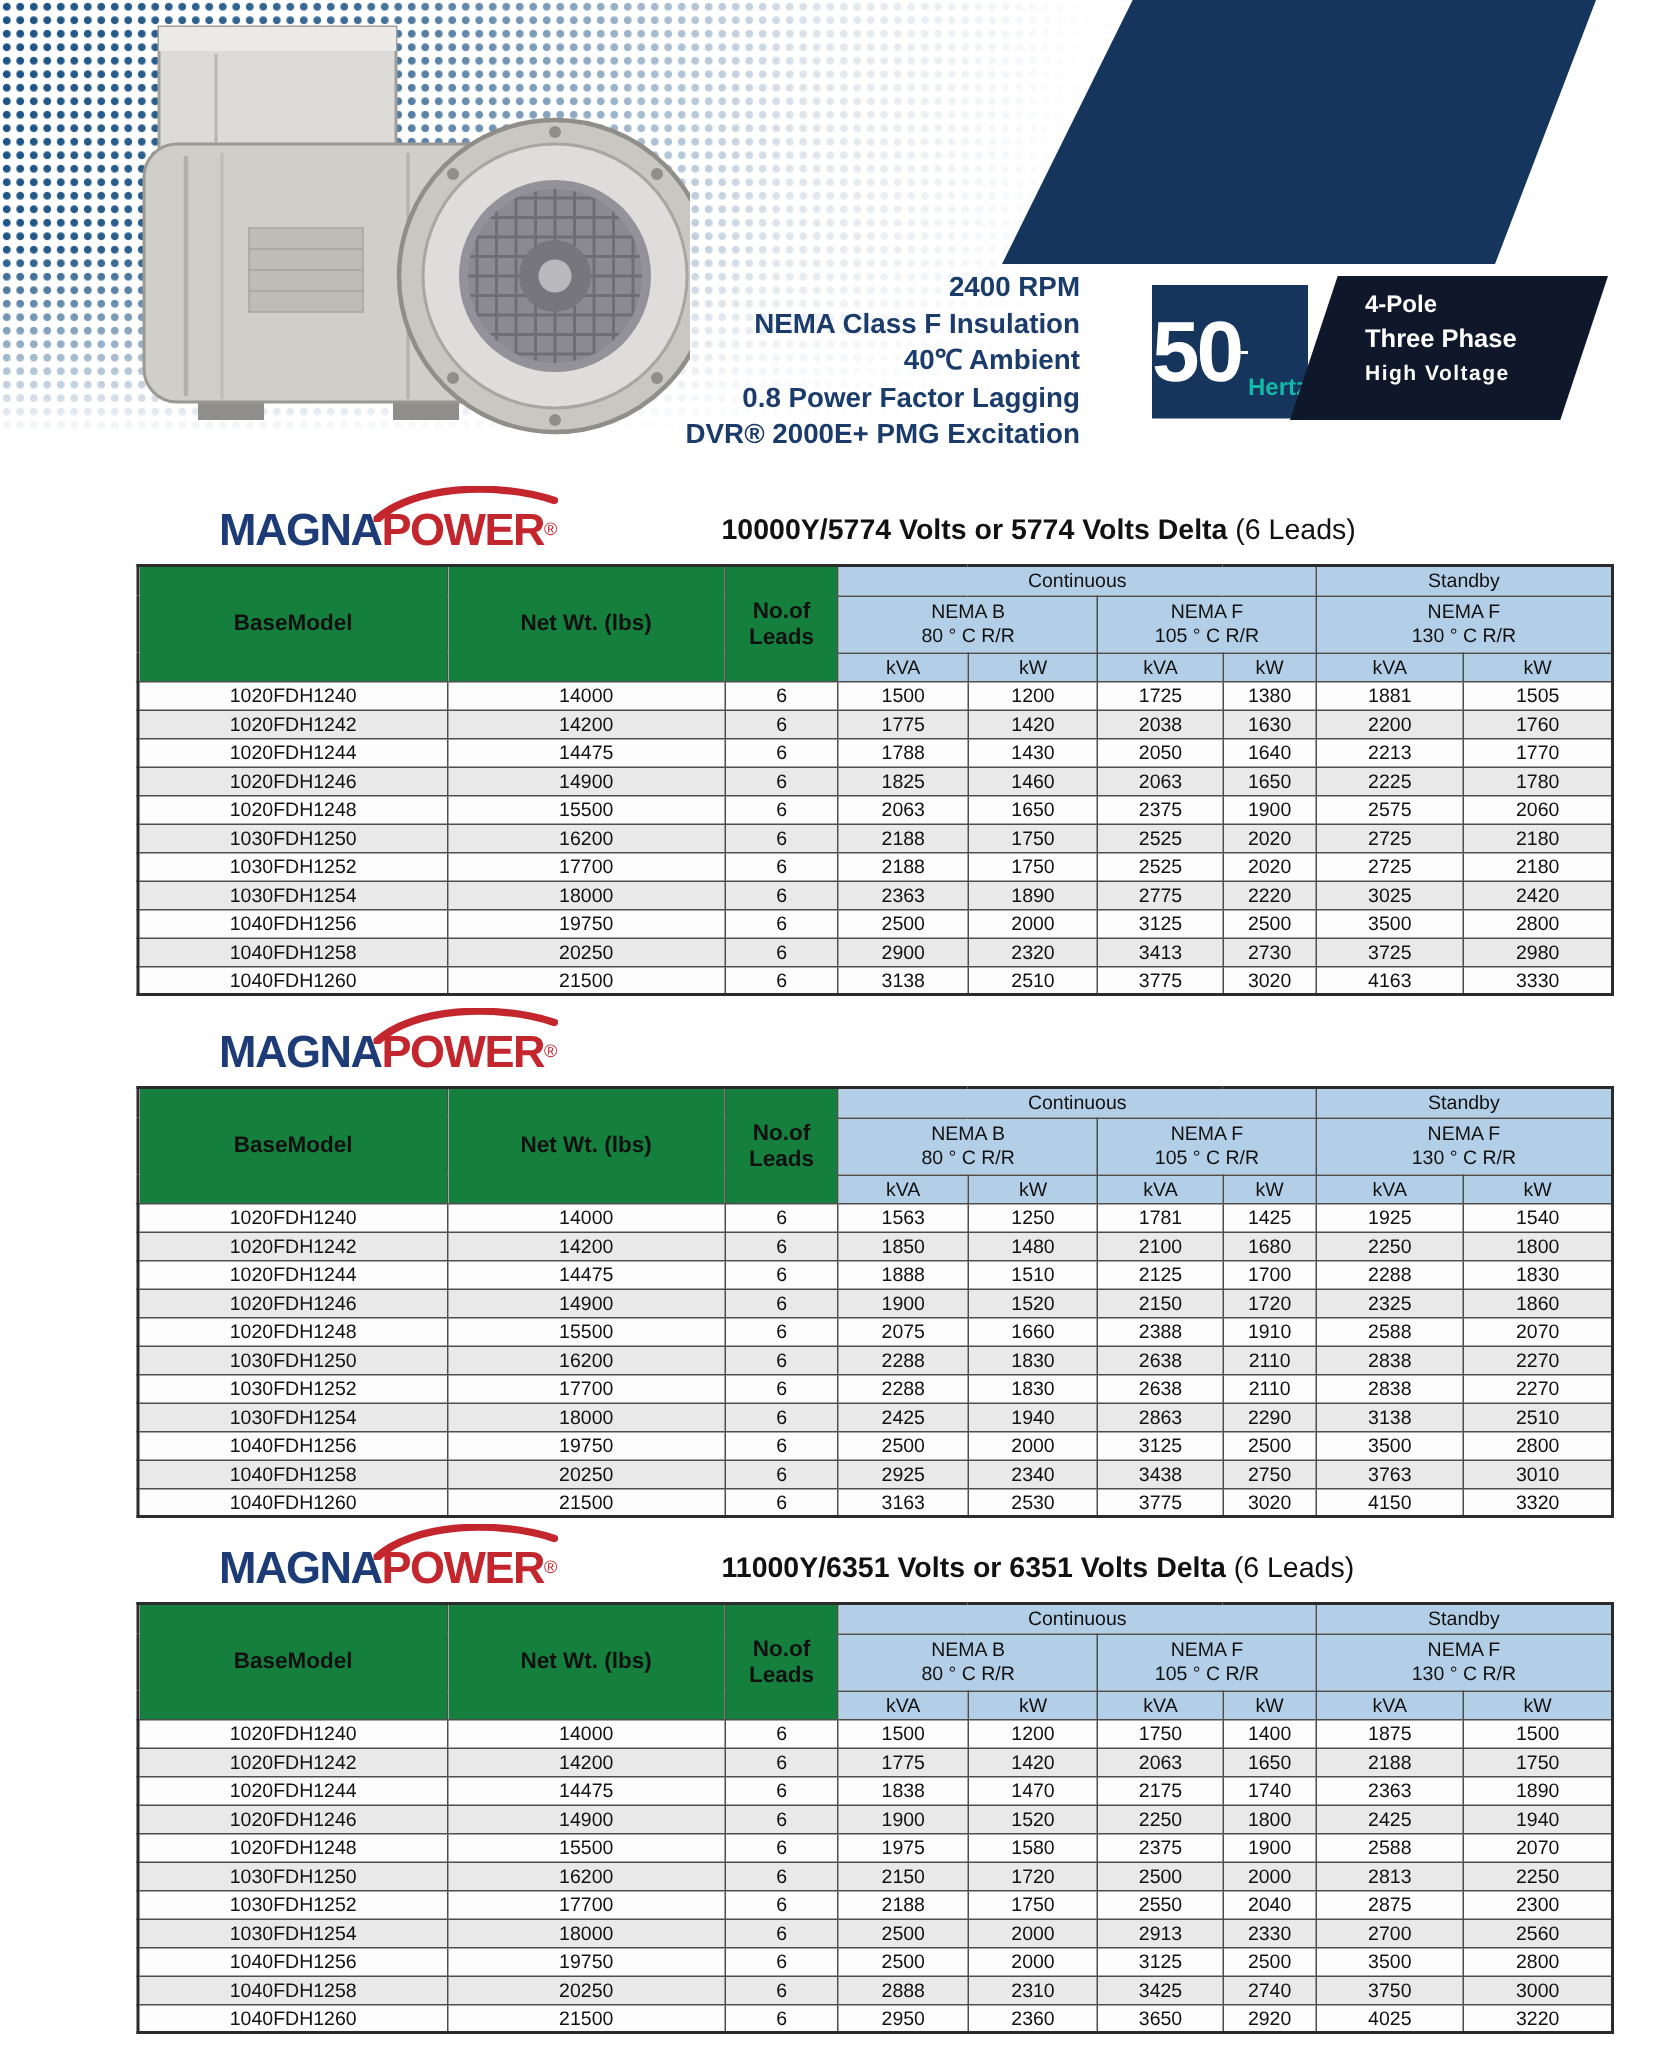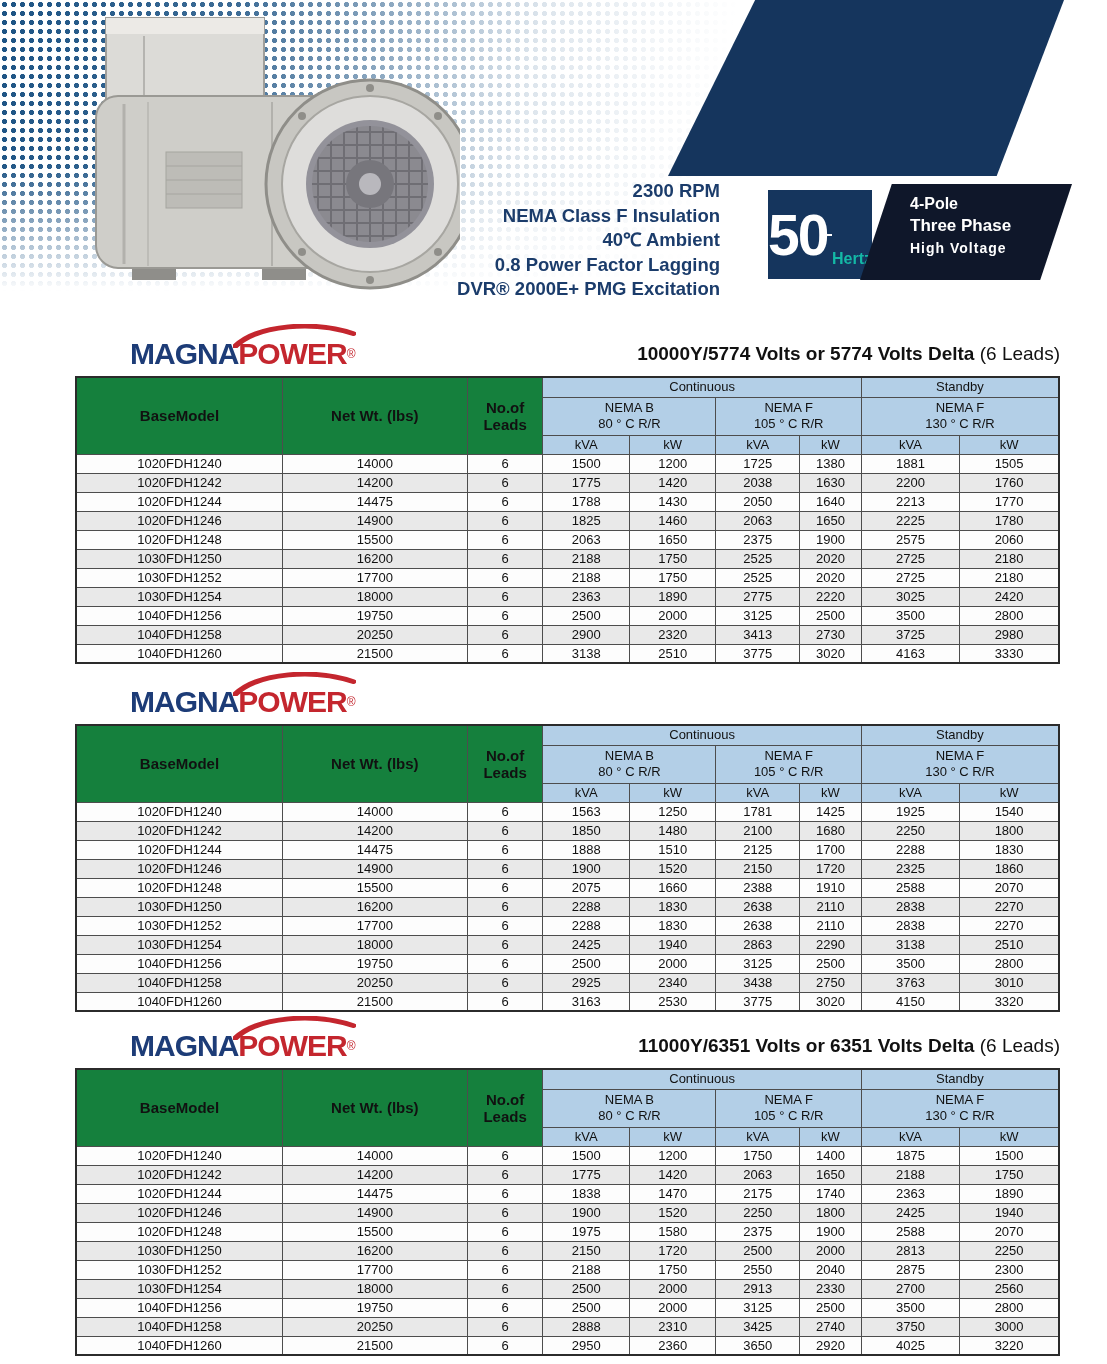--- a/index.html
+++ b/index.html
@@ -51,32 +51,32 @@
     position:absolute; left:860px; top:184px; width:212px; height:96px;
     background:#0f172a; color:#fff;
     clip-path: polygon(15% 0, 100% 0, 85% 100%, 0 100%);
     padding:11px 0 0 50px;
   }
   .vb1 { font-size:16px; font-weight:bold; margin-bottom:3px; }
   .vb2 { font-size:17px; font-weight:bold; margin-bottom:4px; }
   .vb3 { font-size:14px; font-weight:bold; letter-spacing:1px; }
 
   
-  #sections section { margin-top:16px; }
+  #sections section { margin-top:16px;padding-left:16px; }
   #sections section:first-child { margin-top:20px; }
   #sections section:last-child  { margin-top:12px; }
 
   .shead { margin-left:75px; width:985px; display:flex; align-items:center; height:44px; }
   .logo  { width:310px; padding-left:55px; position:relative; white-space:nowrap; }
   .lg-m  { font-size:30px; font-weight:bold; color:#1d3c77; letter-spacing:-1px; }
   .lg-pw { position:relative; display:inline-block; }
   .lg-p  { font-size:30px; font-weight:bold; color:#c4262e; letter-spacing:-1px; }
   .swoosh{ position:absolute; left:-5px; top:-13px; width:calc(100% + 14px); height:24px; pointer-events:none; }
   .lg-reg{ font-size:12px; color:#c4262e; vertical-align:super; }
-  .stitle{ flex:1; text-align:right; padding-left:80px; font-size:19px; color:#111; white-space:nowrap; }
+  .stitle{ flex:1; text-align:left; padding-left:80px; font-size:19px; color:#111; white-space:nowrap; }
   .stb   { font-weight:bold; }
 
   table.spec {
     margin-left:75px; width:985px; border-collapse:collapse; table-layout:fixed;
     border:2px solid #2b2b2b;
   }
   table.spec th, table.spec td { border:1px solid #4d4d4d; text-align:center; overflow:hidden; }
   th.hl { background:#15803d; font-weight:bold; font-size:15px; }
   th.hb { background:#b3cfe7; font-weight:normal; font-size:13px; line-height:16px; padding:1px 2px; }
   tr.hr1 th.hb { height:20px; }
@@ -151,21 +151,21 @@
         <circle cx="330" cy="84" r="4" fill="#8f8e89"></circle>
         <circle cx="330" cy="276" r="4" fill="#8f8e89"></circle>
         <circle cx="262" cy="112" r="4" fill="#8f8e89"></circle>
         <circle cx="398" cy="112" r="4" fill="#8f8e89"></circle>
         <circle cx="262" cy="248" r="4" fill="#8f8e89"></circle>
         <circle cx="398" cy="248" r="4" fill="#8f8e89"></circle>
       </svg>
     </div>
 
     <div class="specs">
-      <div class="spec-line">2300 RPM</div>
+      <div class="spec-line">2400 RPM</div>
       <div class="spec-line">NEMA Class F Insulation</div>
       <div class="spec-line">40℃ Ambient</div>
       <div class="spec-line">0.8 Power Factor Lagging</div>
       <div class="spec-line">DVR® 2000E+ PMG Excitation</div>
     </div>
 
     <div class="freq">
       <div class="freq-value">50</div>
       <div class="freq-rule"></div>
       <div class="freq-unit">Hertz</div>

